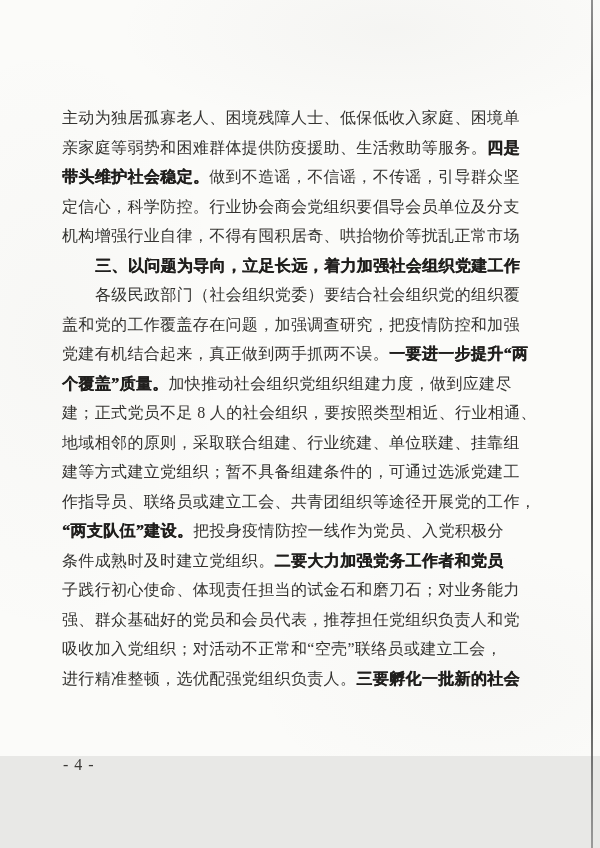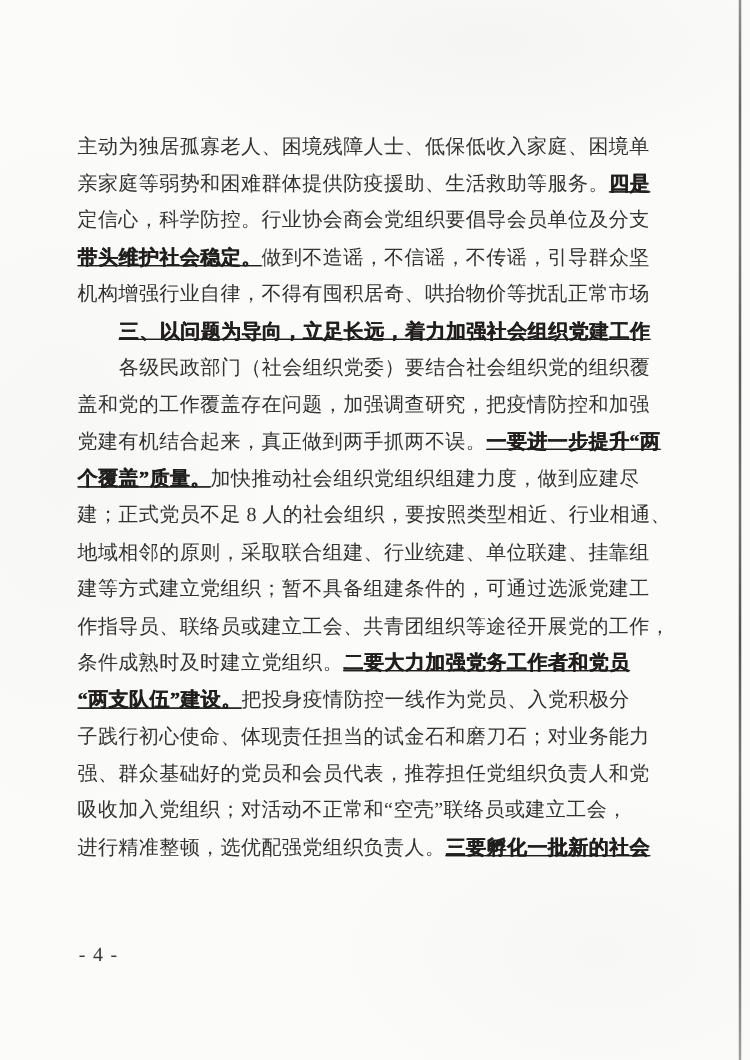--- a/index.html
+++ b/index.html
@@ -8,21 +8,21 @@
   }
   body {
     width: 600px;
     height: 848px;
     overflow: hidden;
     background: #e8e8e6;
   }
   .paper {
     position: relative;
     width: 600px;
-    height: 848px;
+    height: 756px;
     background:
       radial-gradient(ellipse 420px 160px at 65% 4%, rgba(130,128,120,0.05), transparent 65%),
       radial-gradient(ellipse 300px 500px at 8% 45%, rgba(130,128,120,0.03), transparent 60%),
       radial-gradient(ellipse 380px 220px at 80% 90%, rgba(130,128,120,0.03), transparent 60%),
       #fbfbf9;
     font-family: "Liberation Serif", "DejaVu Serif", serif;
     color: #2d2c2a;
   }
   .doc-body {
     position: absolute;
@@ -41,21 +41,20 @@
   .line.indent {
     padding-left: 33px;
   }
   .seg {
     color: #343330;
   }
   .seg.bold {
     font-weight: 700;
     color: #201f1d;
     text-shadow: 0.45px 0 0 currentColor;
-    text-decoration: underline;
   }
   .page-number {
     position: absolute;
     left: 63px;
     top: 756px;
     font-size: 16px;
     letter-spacing: 1px;
     color: #3b3a37;
   }
   .scan-edge {
@@ -71,34 +70,34 @@
     opacity: 0.82;
   }
 </style>
 </head>
 <body>
 
 <div class="paper">
   <div class="doc-body" id="doc-body">
       <div class="line"><span class="seg">主动为独居孤寡老人、困境残障人士、低保低收入家庭、困境单</span></div>
       <div class="line"><span class="seg">亲家庭等弱势和困难群体提供防疫援助、生活救助等服务。</span><span class="seg bold">四是</span></div>
+      <div class="line"><span class="seg bold">带头维护社会稳定。</span><span class="seg">做到不造谣，不信谣，不传谣，引导群众坚</span></div>
       <div class="line"><span class="seg">定信心，科学防控。行业协会商会党组织要倡导会员单位及分支</span></div>
-      <div class="line"><span class="seg bold">带头维护社会稳定。</span><span class="seg">做到不造谣，不信谣，不传谣，引导群众坚</span></div>
       <div class="line"><span class="seg">机构增强行业自律，不得有囤积居奇、哄抬物价等扰乱正常市场</span></div>
       <div class="line indent"><span class="seg bold">三、以问题为导向，立足长远，着力加强社会组织党建工作</span></div>
       <div class="line indent"><span class="seg">各级民政部门（社会组织党委）要结合社会组织党的组织覆</span></div>
       <div class="line"><span class="seg">盖和党的工作覆盖存在问题，加强调查研究，把疫情防控和加强</span></div>
       <div class="line"><span class="seg">党建有机结合起来，真正做到两手抓两不误。</span><span class="seg bold">一要进一步提升“两</span></div>
       <div class="line"><span class="seg bold">个覆盖”质量。</span><span class="seg">加快推动社会组织党组织组建力度，做到应建尽</span></div>
       <div class="line"><span class="seg">建；正式党员不足 8 人的社会组织，要按照类型相近、行业相通、</span></div>
       <div class="line"><span class="seg">地域相邻的原则，采取联合组建、行业统建、单位联建、挂靠组</span></div>
       <div class="line"><span class="seg">建等方式建立党组织；暂不具备组建条件的，可通过选派党建工</span></div>
       <div class="line"><span class="seg">作指导员、联络员或建立工会、共青团组织等途径开展党的工作，</span></div>
+      <div class="line"><span class="seg bold">“两支队伍”建设。</span><span class="seg">把投身疫情防控一线作为党员、入党积极分</span></div>
       <div class="line"><span class="seg">条件成熟时及时建立党组织。</span><span class="seg bold">二要大力加强党务工作者和党员</span></div>
-      <div class="line"><span class="seg bold">“两支队伍”建设。</span><span class="seg">把投身疫情防控一线作为党员、入党积极分</span></div>
       <div class="line"><span class="seg">子践行初心使命、体现责任担当的试金石和磨刀石；对业务能力</span></div>
       <div class="line"><span class="seg">强、群众基础好的党员和会员代表，推荐担任党组织负责人和党</span></div>
       <div class="line"><span class="seg">吸收加入党组织；对活动不正常和“空壳”联络员或建立工会，</span></div>
       <div class="line"><span class="seg">进行精准整顿，选优配强党组织负责人。</span><span class="seg bold">三要孵化一批新的社会</span></div>
     </div>
   <div class="page-number">- 4 -</div>
   <div class="scan-edge"></div>
 </div>
 
 </body></html>

